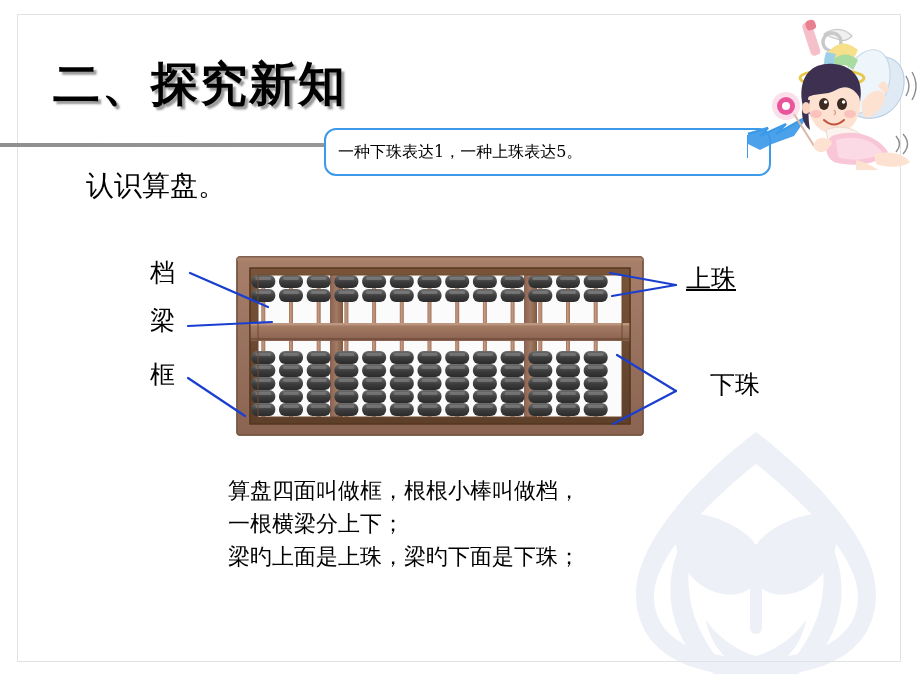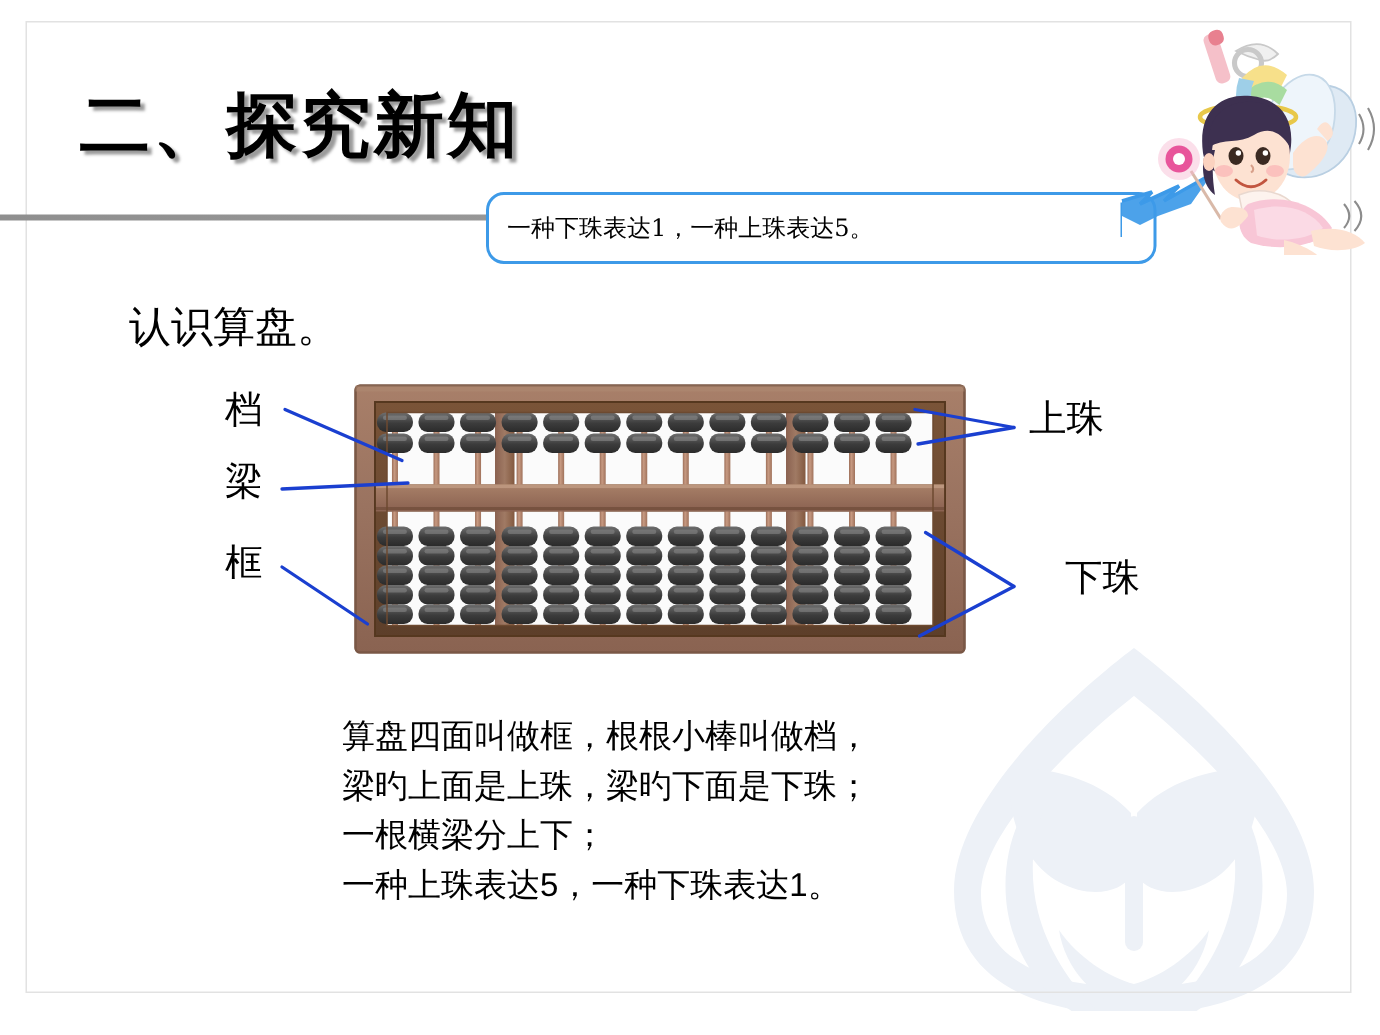--- a/index.html
+++ b/index.html
@@ -34,21 +34,21 @@
   }
   
   .divider{
     position:absolute;left:0px;top:143px;width:760px;height:4px;
     background:linear-gradient(to right,#8f8f8f 0%,#999999 55%,#d8d8d8 88%,#f2f2f2 100%);
   }
   
   .subhead{
     position:absolute;left:86px;top:168px;
     font-family:"DejaVu Serif","Liberation Serif",serif;
-    font-size:28px;line-height:36px;color:#000;white-space:nowrap;margin-top:32px;
+    font-size:28px;line-height:36px;color:#000;white-space:nowrap;
   }
   
   .callout{
     position:absolute;left:324px;top:128px;width:447px;height:48px;
     border:2px solid #3d9ae8;border-radius:12px;background:#ffffff;
     box-sizing:border-box;
   }
   .callout-text{
     position:absolute;left:338px;top:136px;width:430px;
     font-family:"DejaVu Serif","Liberation Serif",serif;
@@ -65,21 +65,21 @@
   .leaders{position:absolute;left:0;top:0;width:920px;height:690px;pointer-events:none;}
   
   .lbl{
     position:absolute;
     font-family:"DejaVu Serif","Liberation Serif",serif;
     font-size:25px;line-height:30px;color:#000;white-space:nowrap;font-weight:500;
   }
   .lbl-dang{left:150px;top:258px;}
   .lbl-liang{left:150px;top:306px;}
   .lbl-kuang{left:150px;top:360px;}
-  .lbl-shang{left:686px;top:264px;}
+  .lbl-shang{left:686px;top:264px;text-decoration:underline;}
   .lbl-xia{left:686px;top:370px;margin-left:24px;}
   
   .verse{
     position:absolute;left:228px;top:474px;width:430px;
     font-family:Liberation Sans, sans-serif;
     font-size:22px;line-height:33px;color:#000;
   }
   .verse div{white-space:nowrap;}
 </style>
 </head>
@@ -511,18 +511,17 @@
   </svg>
 
   <div class="lbl lbl-dang">档</div>
   <div class="lbl lbl-liang">梁</div>
   <div class="lbl lbl-kuang">框</div>
   <div class="lbl lbl-shang">上珠</div>
   <div class="lbl lbl-xia">下珠</div>
 
   <div class="verse">
     <div>算盘四面叫做框，根根小棒叫做档，</div>
+    <div>一根横梁分上下；</div>
     <div>梁旳上面是上珠，梁旳下面是下珠；</div>
-    <div>一根横梁分上下；</div>
-    <div>一种上珠表达5，一种下珠表达1。</div>
   </div>
 
 </div>
 
 </body></html>

